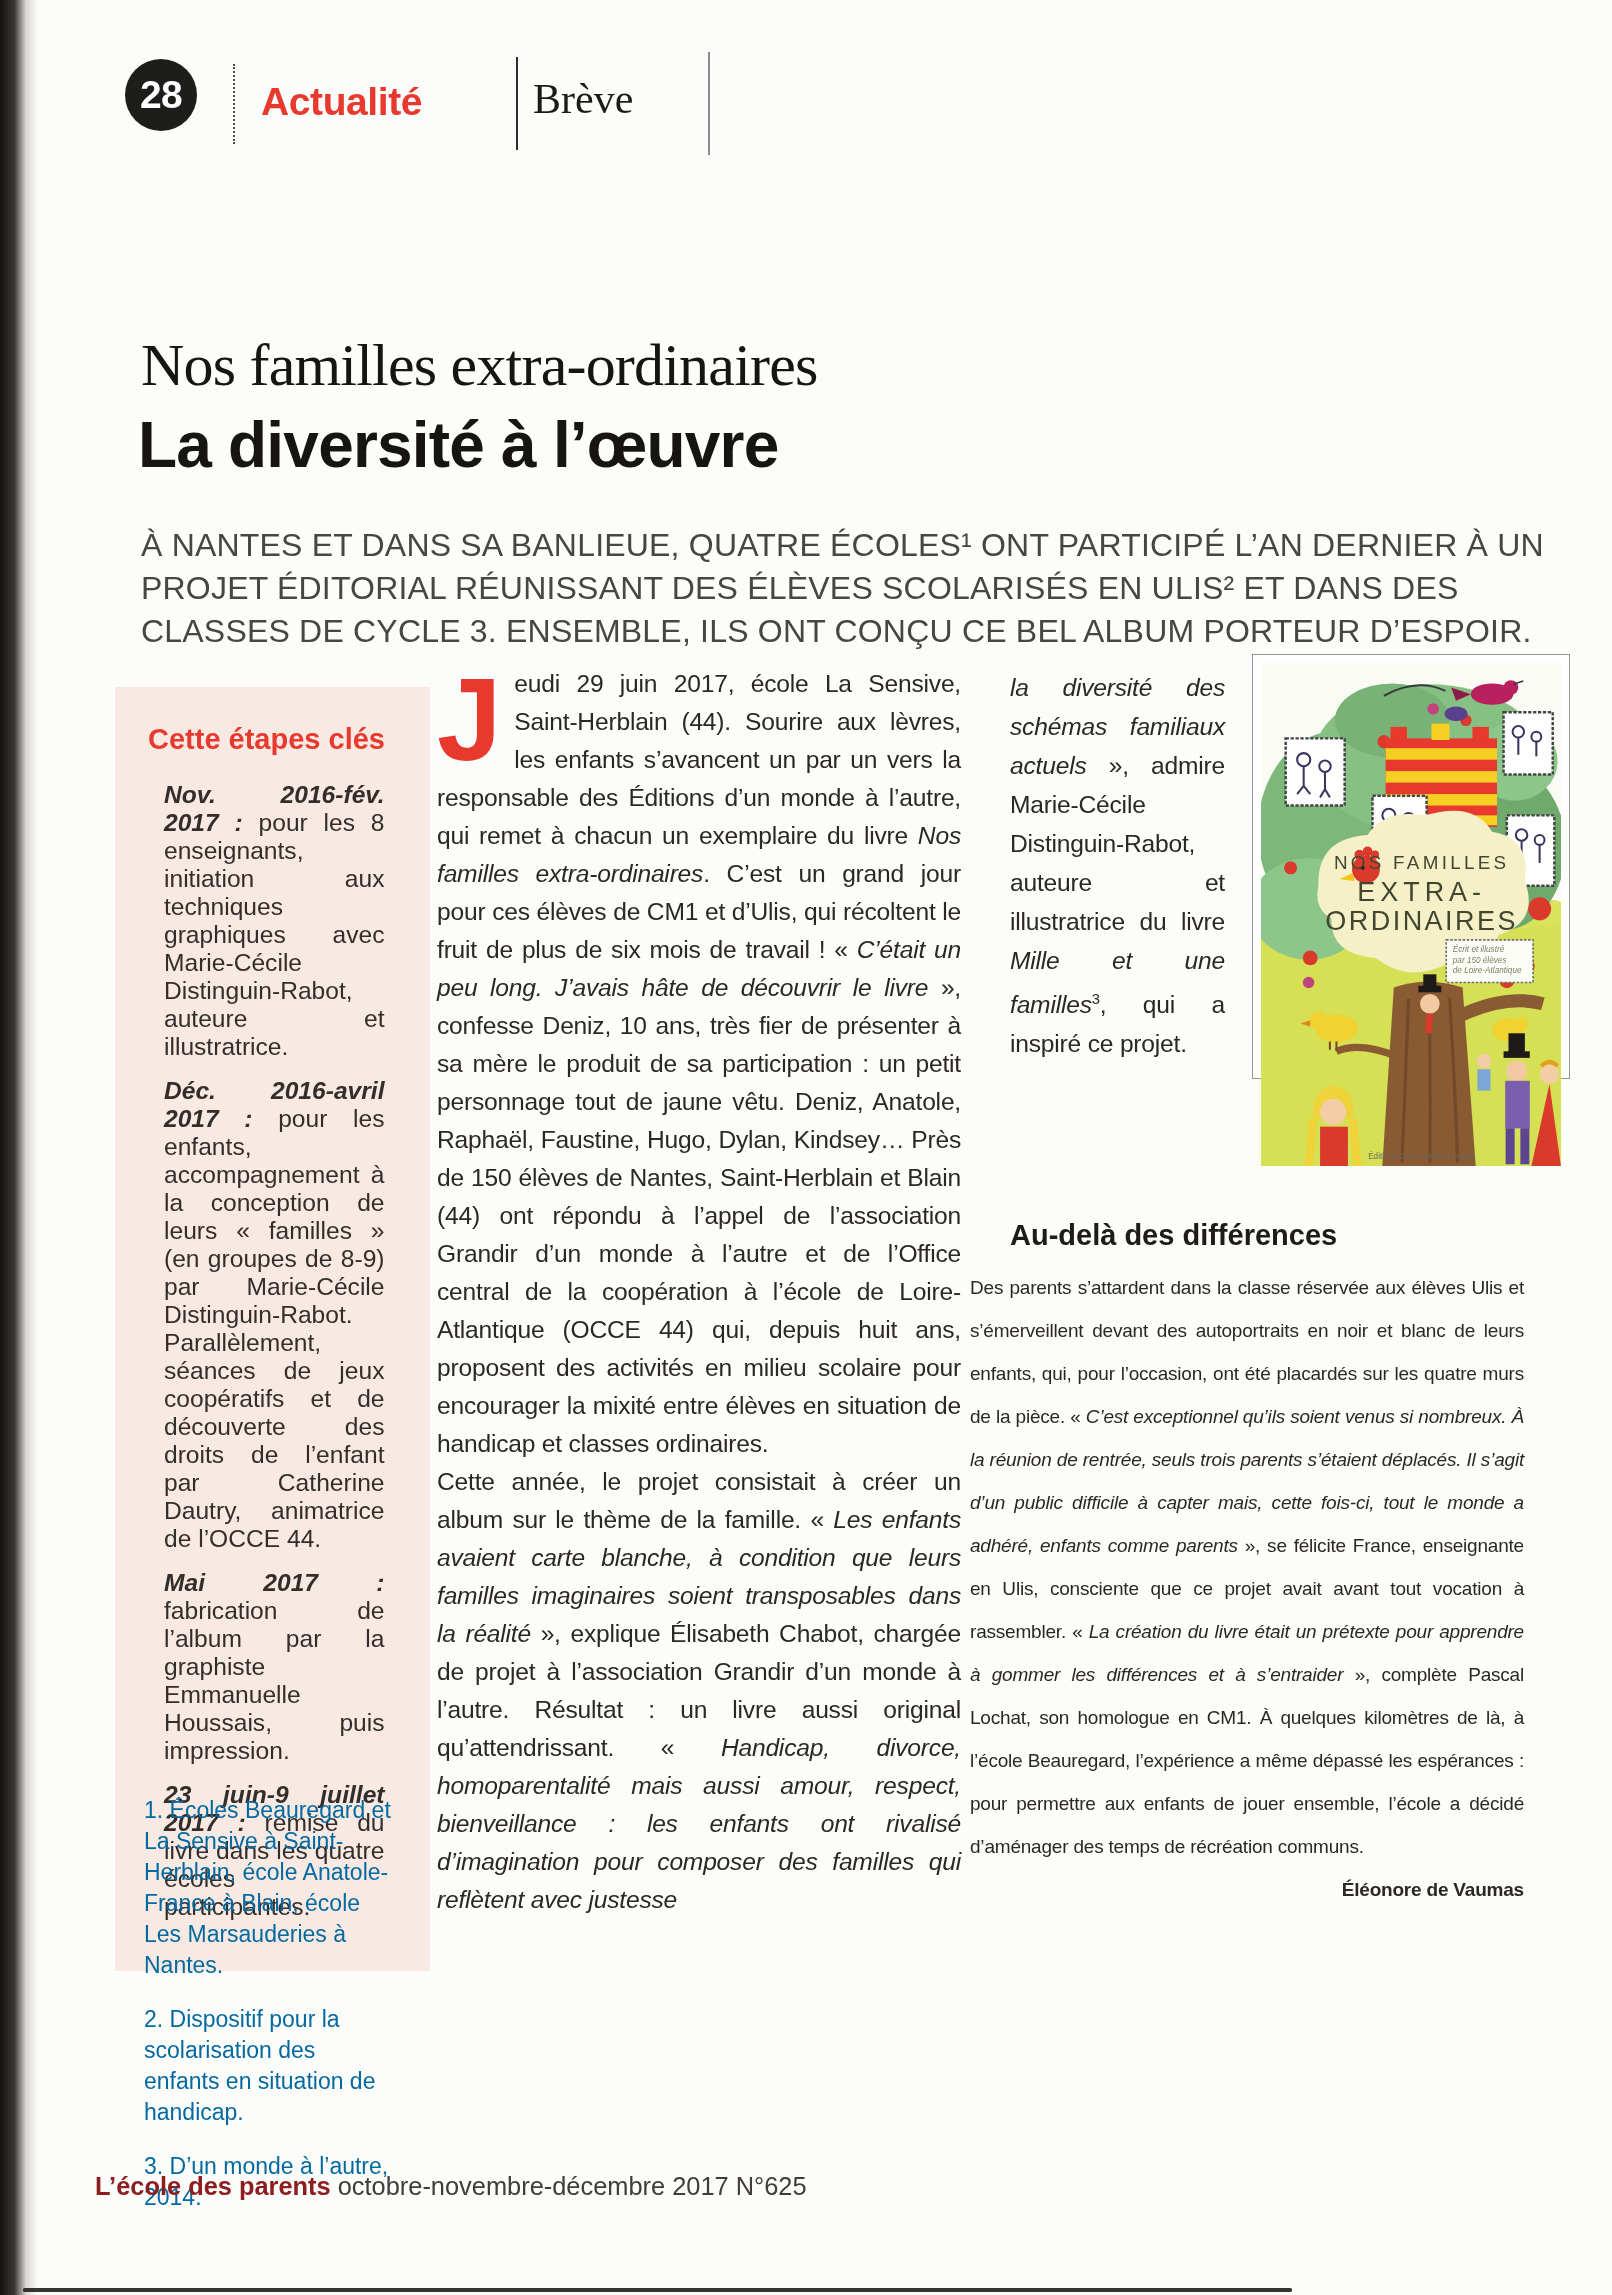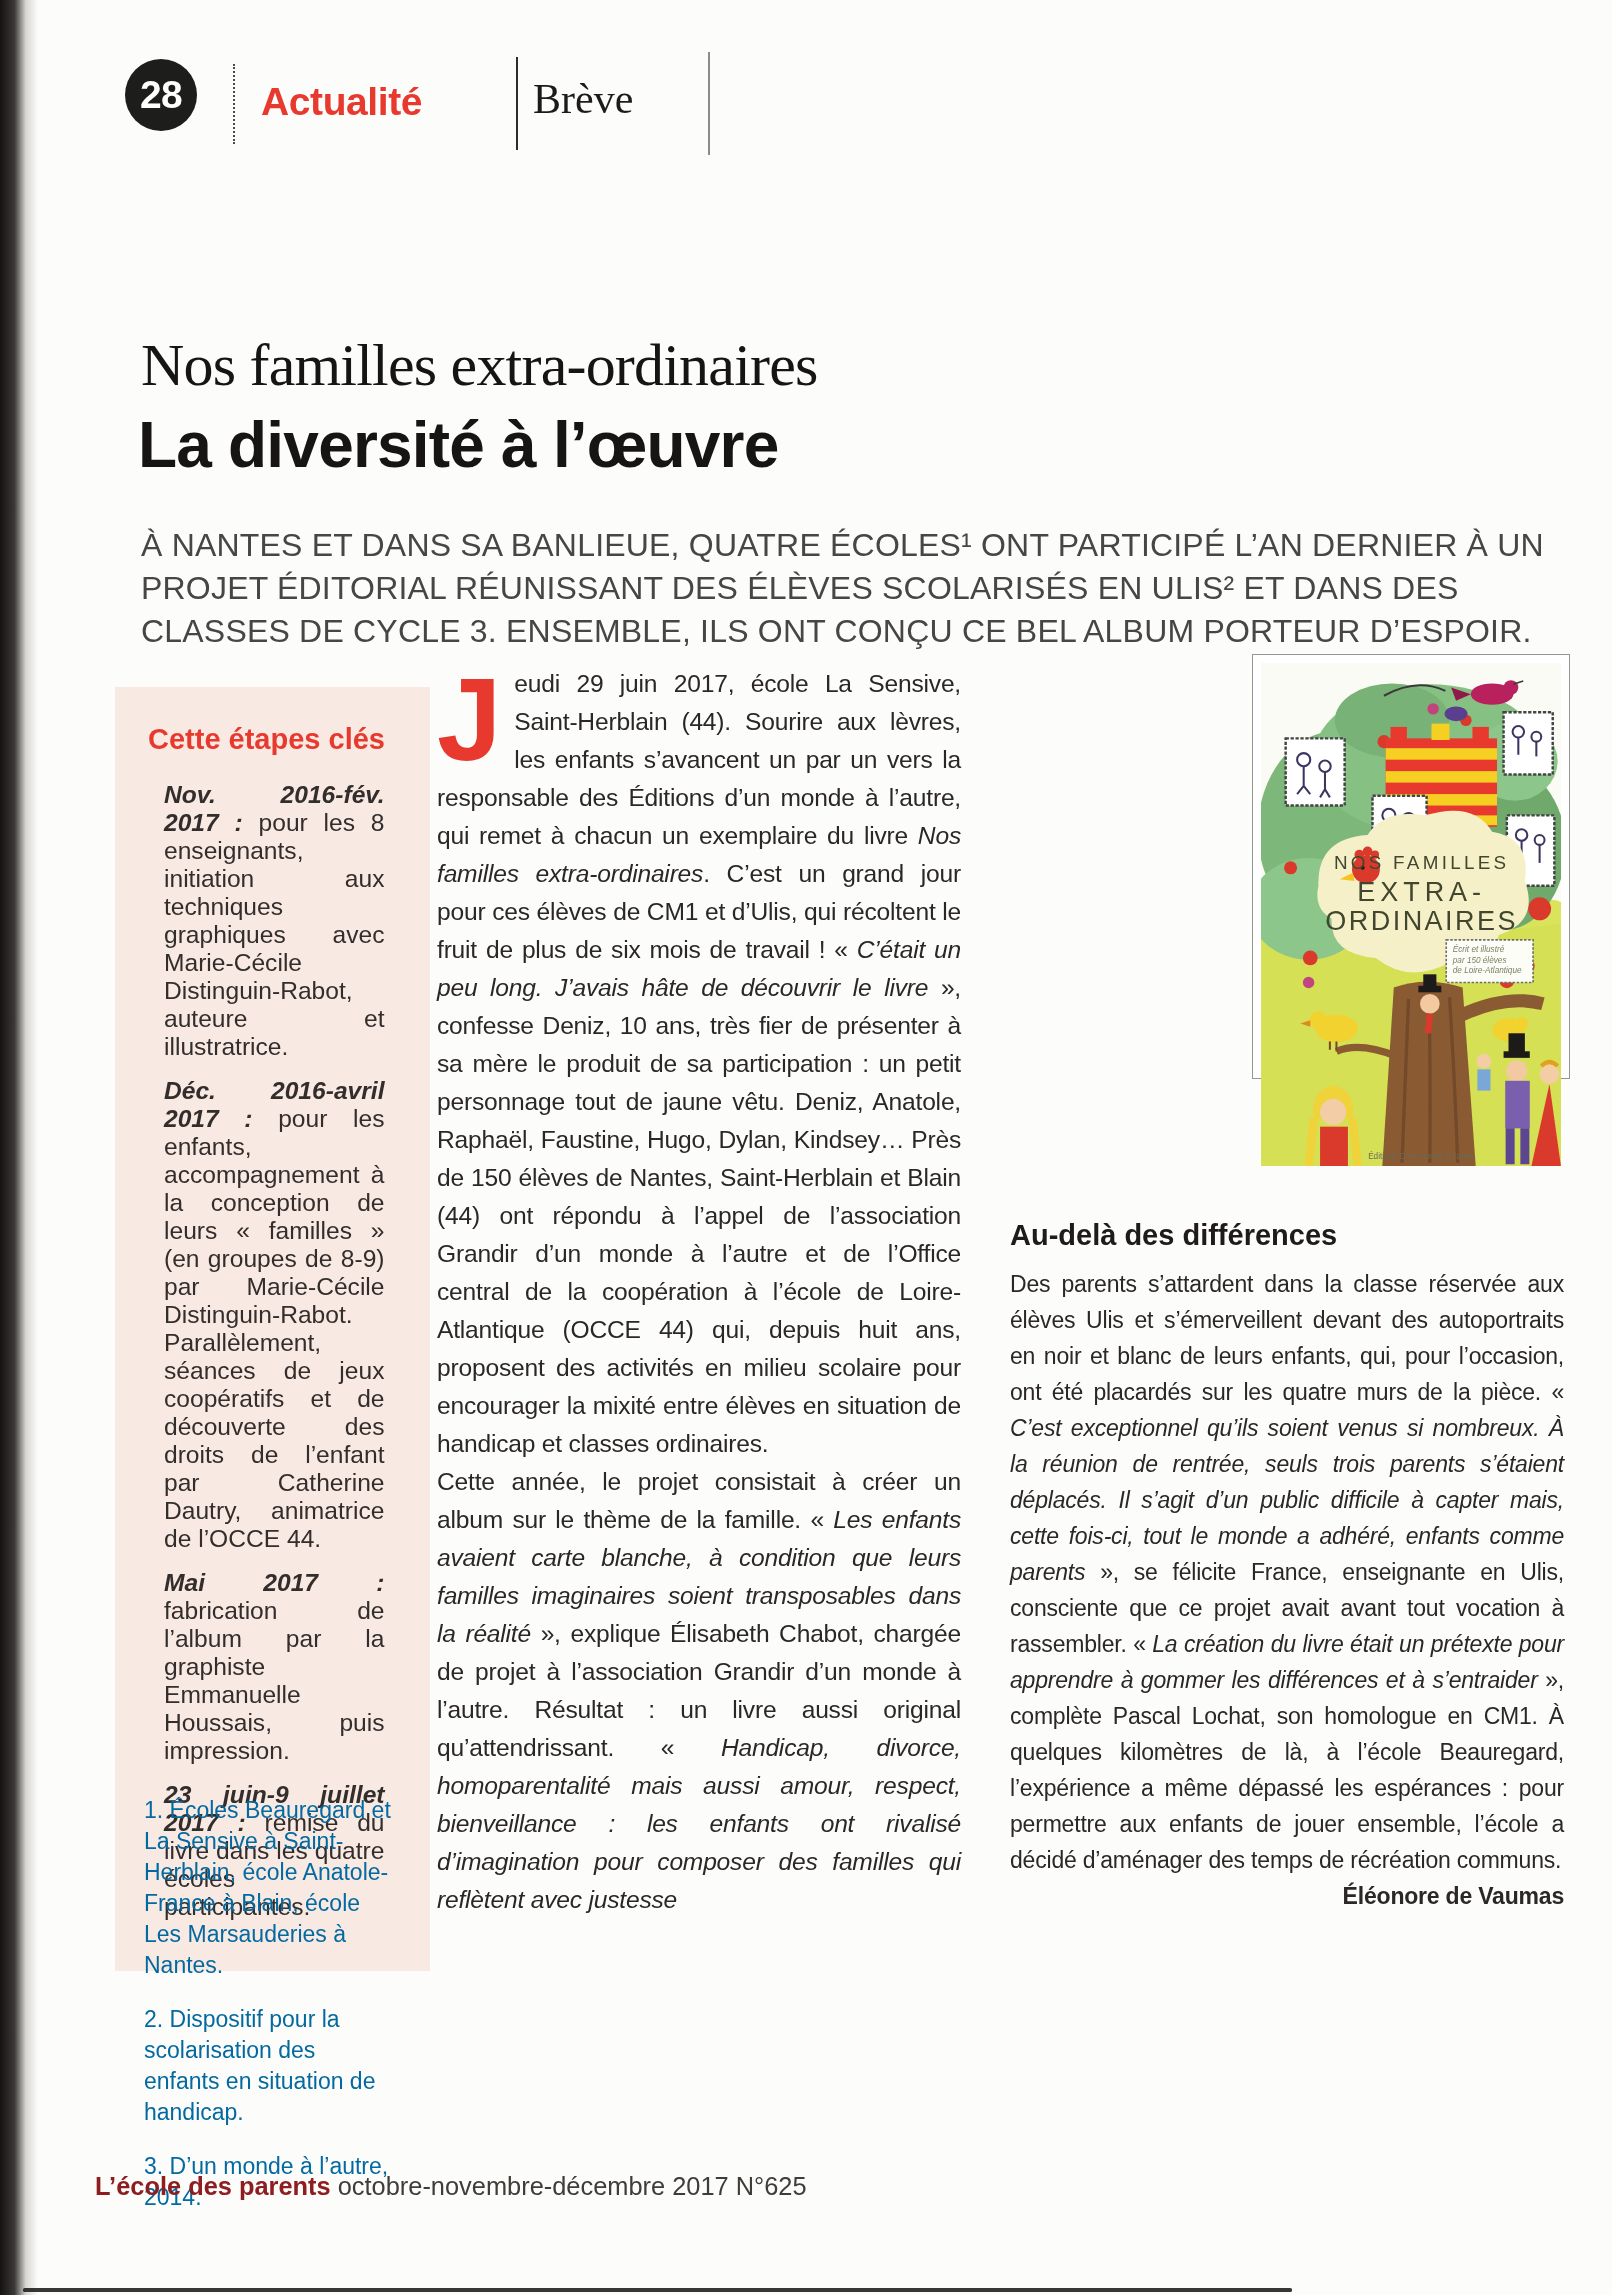--- a/index.html
+++ b/index.html
@@ -29,21 +29,21 @@
   .sidebar p{margin:16px;font-size:24.6px;line-height:28px;text-align:justify;color:#332d2b;}
   
   .footnotes{position:absolute;left:144px;top:1795px;width:247px;font-size:23px;line-height:31px;color:#0369a1;}
   .footnotes p{margin:0 0 23px 0;}
   
   .para{margin:0;text-align:justify;}
   .col-middle{position:absolute;left:437px;top:665px;width:524px;font-size:24.6px;line-height:38px;letter-spacing:-0.2px;}
   .dropcap{float:left;font-size:116px;line-height:.82;padding:8.2px 13px 0 0;color:#e8392e;font-weight:bold;}
   .col-right-top{position:absolute;left:1010px;top:668px;width:215px;font-size:24.6px;line-height:39px;letter-spacing:-0.2px;}
   .subhead{position:absolute;left:1010px;top:1219px;font-size:29px;font-weight:bold;color:#1e1b1a;}
-  .col-right-main{position:absolute;left:1010px;top:1266px;width:554px;font-size:23px;line-height:36px;letter-spacing:-0.2px;}
+  .col-right-main{position:absolute;left:970px;top:1266px;width:554px;font-size:19px;line-height:43px;letter-spacing:-0.2px;}
   .it{font-style:italic}.bd{font-weight:bold}
   .float-r{float:right;margin-left:19.7px;}
   sup{font-size:60%;}
   
   .book-fig{position:absolute;left:1252px;top:654px;width:318px;height:425px;box-sizing:border-box;
     border:0.8px solid #979590;background:#fff;padding:8.2px;}
   
   .footer{position:absolute;left:79px;top:2172px;font-size:25.4px;}
   .footer .mag{font-weight:bold;color:#8e1d20;margin-left:16px;}
   .footer .issue{color:#3f3c3a;}
@@ -81,20 +81,23 @@
     <p>1. Écoles Beauregard et La Sensive à Saint-Herblain, école Anatole-France à Blain, école Les Marsauderies à Nantes.</p>
     <p>2. Dispositif pour la scolarisation des enfants en situation de handicap.</p>
     <p>3. D’un monde à l’autre, 2014.</p>
   </div>
 
   <div class="col-middle">
     <p class="para"><span class="dropcap">J</span><span><span>eudi 29 juin 2017, école La Sensive, Saint-Herblain (44). Sourire aux lèvres, les enfants s’avancent un par un vers la responsable des Éditions d’un monde à l’autre, qui remet à chacun un exemplaire du livre </span><span class="it">Nos familles extra-ordinaires</span><span>. C’est un grand jour pour ces élèves de CM1 et d’Ulis, qui récoltent le fruit de plus de six mois de travail ! « </span><span class="it">C’était un peu long. J’avais hâte de découvrir le livre</span><span> », confesse Deniz, 10 ans, très fier de présenter à sa mère le produit de sa participation : un petit personnage tout de jaune vêtu. Deniz, Anatole, Raphaël, Faustine, Hugo, Dylan, Kindsey… Près de 150 élèves de Nantes, Saint-Herblain et Blain (44) ont répondu à l’appel de l’association Grandir d’un monde à l’autre et de l’Office central de la coopération à l’école de Loire-Atlantique (OCCE 44) qui, depuis huit ans, proposent des activités en milieu scolaire pour encourager la mixité entre élèves en situation de handicap et classes ordinaires.</span></span></p>
     <p class="para"><span>Cette année, le projet consistait à créer un album sur le thème de la famille. « </span><span class="it">Les enfants avaient carte blanche, à condition que leurs familles imaginaires soient transposables dans la réalité</span><span> », explique Élisabeth Chabot, chargée de projet à l’association Grandir d’un monde à l’autre. Résultat : un livre aussi original qu’attendrissant. « </span><span class="it">Handicap, divorce, homoparentalité mais aussi amour, respect, bienveillance : les enfants ont rivalisé d’imagination pour composer des familles qui reflètent avec justesse</span></p>
   </div>
 
+  <div class="col-right-top">
+    <p class="para"><span class="it">la diversité des schémas familiaux actuels</span><span> », admire Marie-Cécile Distinguin-Rabot, auteure et illustratrice du livre </span><span class="it">Mille et une familles</span><sup>3</sup><span>, qui a inspiré ce projet.</span></p>
+  </div>
 
   <div class="book-fig">
     <svg width="300" height="503" viewBox="0 0 366 614">
       <rect x="0" y="0" width="366" height="614" fill="#fbfbf5"></rect>
 
       <path d="M0,310 Q60,288 130,300 T290,296 T366,300 L366,614 L0,614 Z" fill="#d9e35b"></path>
       <path d="M0,330 Q90,310 180,322 T366,318 L366,614 L0,614 Z" fill="#d2df4f" opacity=".55"></path>
 
       <ellipse cx="92" cy="205" rx="96" ry="122" fill="#7db87a"></ellipse>
       <ellipse cx="205" cy="118" rx="142" ry="92" fill="#86c183"></ellipse>

